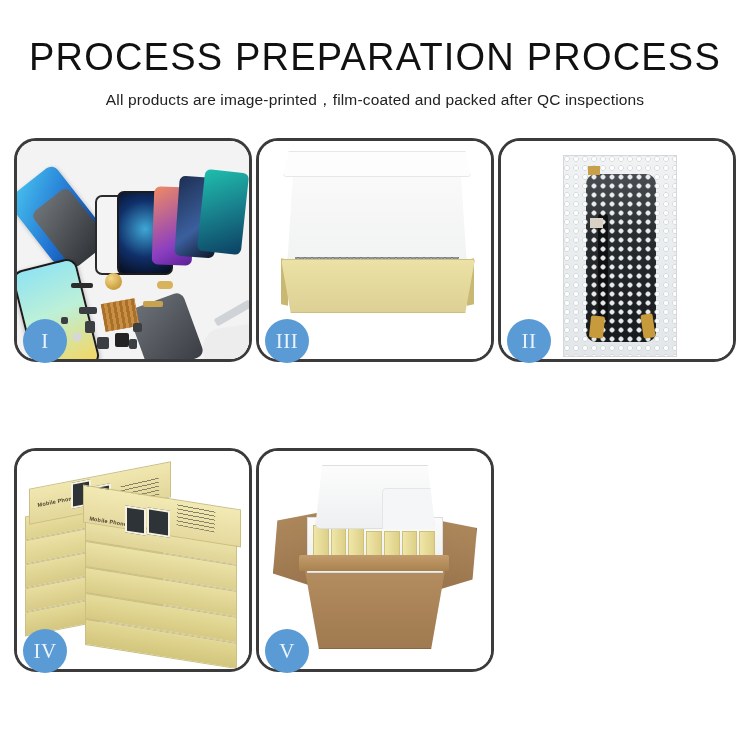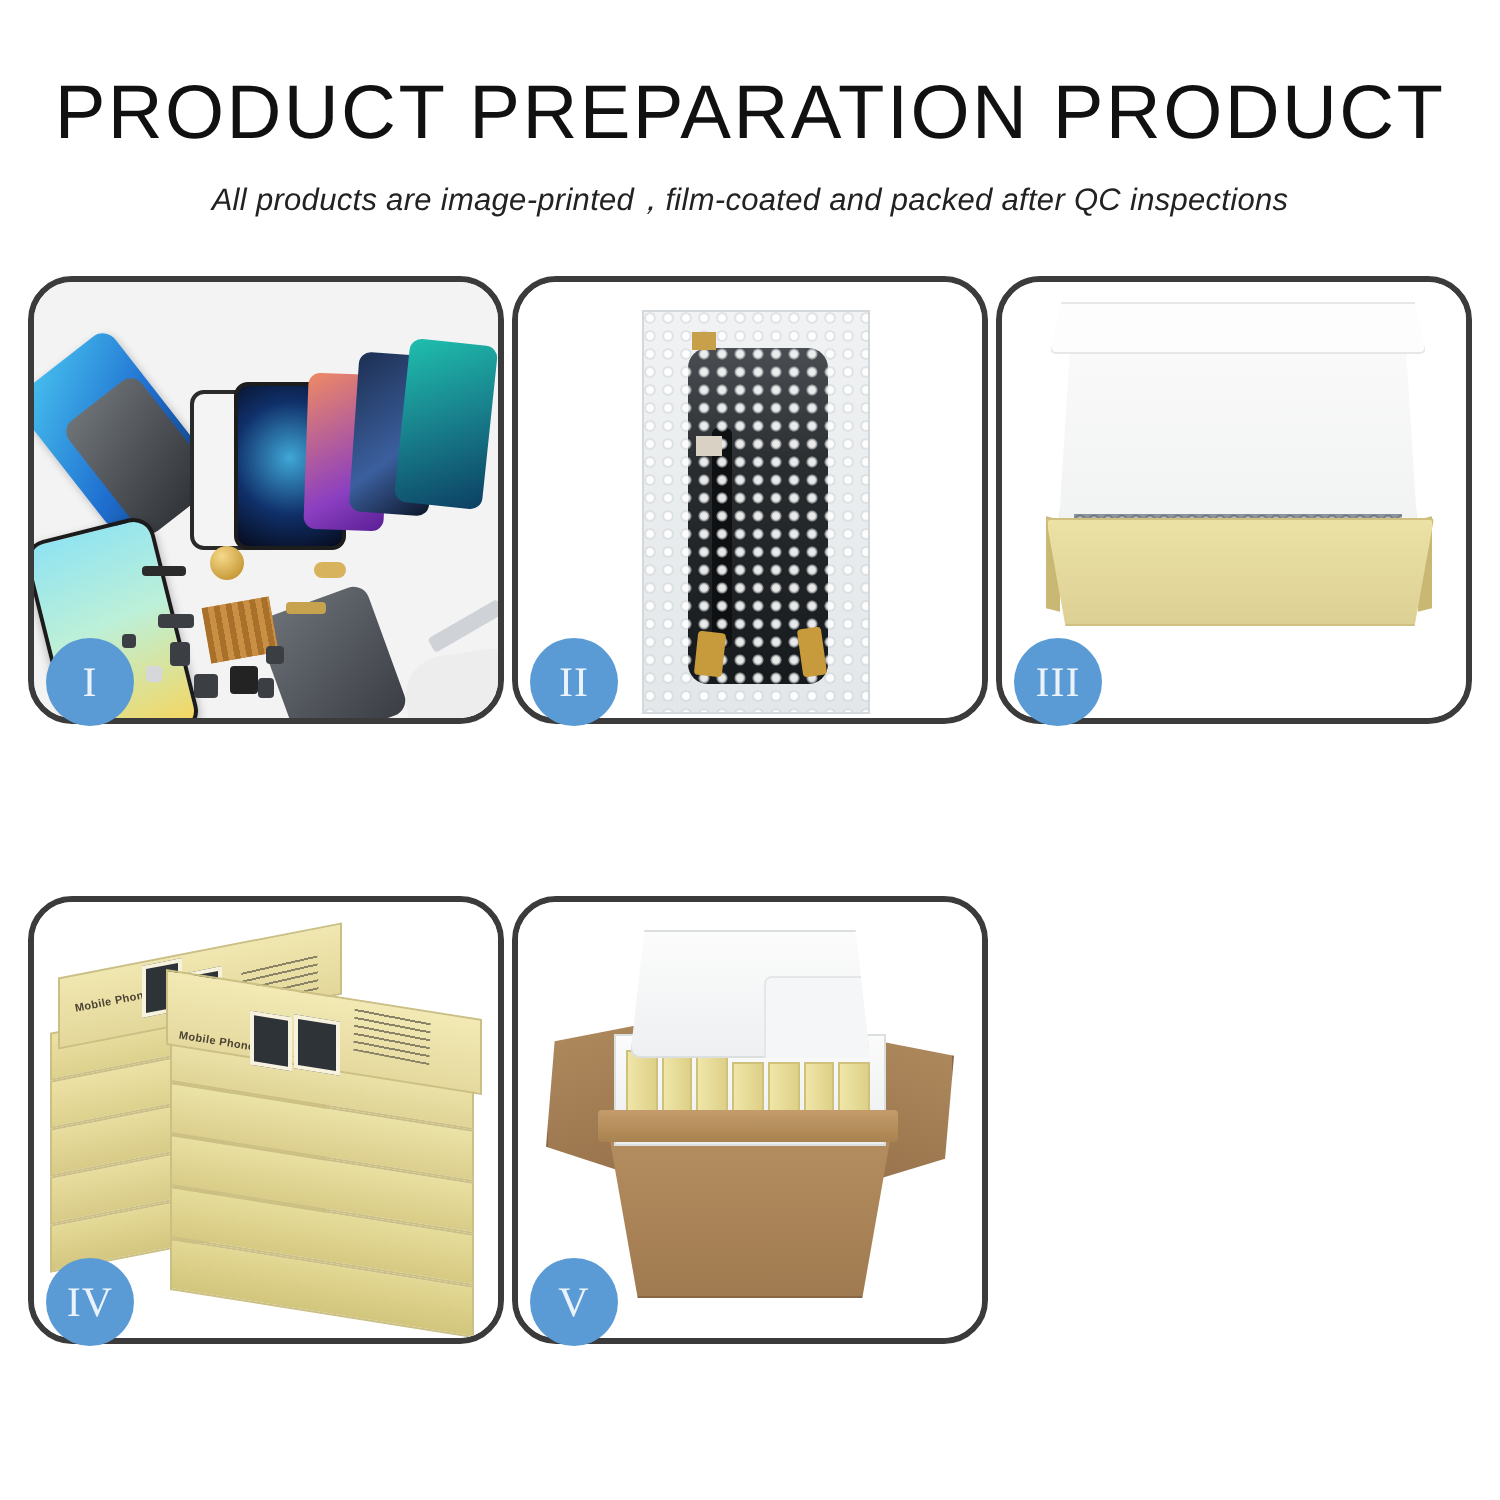--- a/index.html
+++ b/index.html
@@ -19,21 +19,20 @@
     color:#111111;
     line-height:1.05;
     white-space:nowrap;
   }
   .subtitle{
     font-size:15.5px;
     color:#222222;
     margin-top:12px;
     letter-spacing:.15px;
     white-space:nowrap;
-    font-style:italic;
   }
   
   .grid{
     position:absolute;
     left:14px; top:138px;
     width:722px;
     display:grid;
     grid-template-columns:repeat(3,238px);
     grid-template-rows:repeat(2,224px);
     column-gap:4px;
@@ -285,21 +284,21 @@
     background:linear-gradient(180deg,#a98459,#96744c);
     clip-path:polygon(0 36%,100% 0,100% 62%,0 100%);}
   .c-tape{position:absolute;background:#a9875f;border:1px solid #97764f;}
   .c-t1{left:54px;top:82px;width:16px;height:20px;transform:skewY(22deg);}
   .c-t2{left:56px;top:156px;width:16px;height:20px;transform:skewY(22deg);}
 </style>
 </head>
 <body>
 
 <div class="header">
-  <div class="title">PRODUCT PREPARATION PRODUCT</div>
+  <div class="title">PROCESS PREPARATION PROCESS</div>
   <div class="subtitle">All products are image-printed，film-coated and packed after QC inspections</div>
 </div>
 
 <div class="grid">
 
   <div class="panel">
     <div class="panel-inner p1">
       <div class="ph ph-a"></div>
       <div class="ph ph-a2"></div>
       <div class="ph ph-b"></div>
@@ -322,42 +321,42 @@
       <div class="sp sp8"></div>
       <div class="sp sp9"></div>
       <div class="sp sp10"></div>
       <div class="ph tool"></div>
       <div class="ph hand"></div>
     </div>
     <div class="badge">I</div>
   </div>
 
   <div class="panel">
+    <div class="panel-inner p3">
+      <div class="lid3"></div>
+      <div class="lid3-lip"></div>
+      <div class="tray3-edgeL"></div>
+      <div class="tray3-edgeR"></div>
+      <div class="tray3-in"></div>
+      <div class="tray3"></div>
+    </div>
+    <div class="badge">III</div>
+  </div>
+
+  <div class="panel">
     <div class="panel-inner p2">
       <div class="bag">
         <div class="screen2"></div>
         <div class="flex-a"></div>
         <div class="flex-b"></div>
         <div class="tab2"></div>
         <div class="tab3"></div>
       </div>
     </div>
     <div class="badge">II</div>
-  </div>
-
-  <div class="panel">
-    <div class="panel-inner p3">
-      <div class="lid3"></div>
-      <div class="lid3-lip"></div>
-      <div class="tray3-edgeL"></div>
-      <div class="tray3-edgeR"></div>
-      <div class="tray3-in"></div>
-      <div class="tray3"></div>
-    </div>
-    <div class="badge">III</div>
   </div>
 
   <div class="panel">
     <div class="panel-inner p4">
       <div class="stack">
         <div class="bx bxE"></div>
         <div class="bx bxD"></div>
         <div class="bx bxC"></div>
         <div class="bx bxB"></div>
         <div class="bx bxA"></div>

